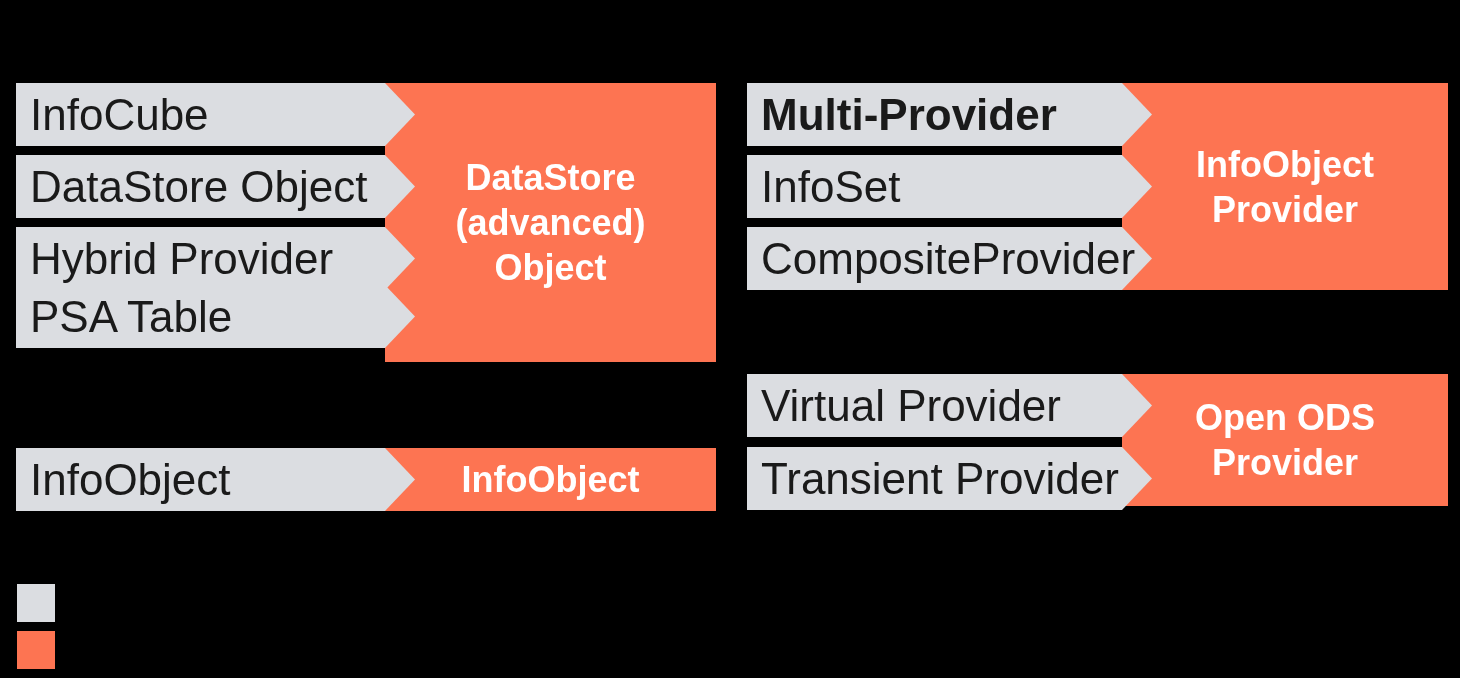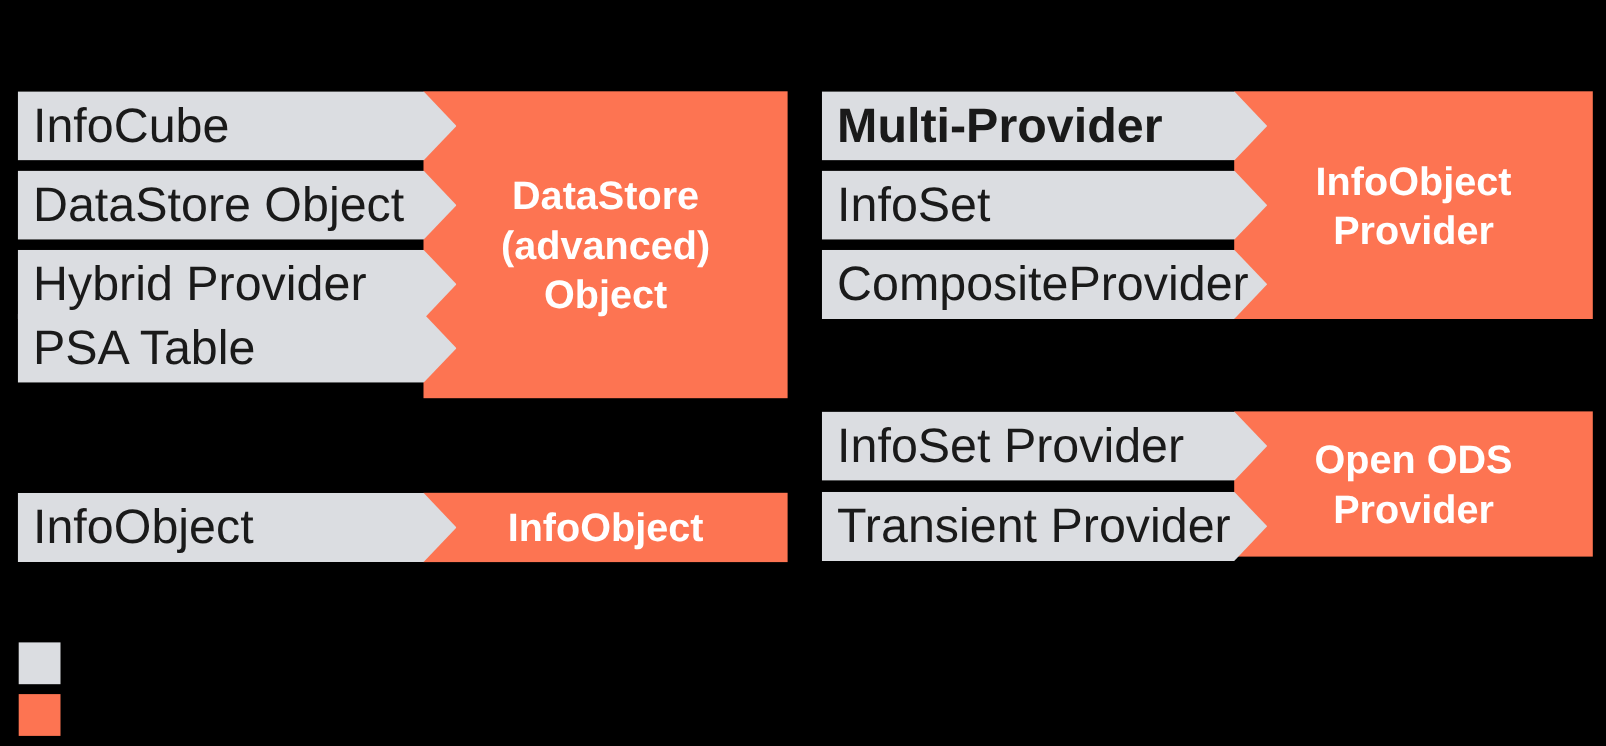--- a/index.html
+++ b/index.html
@@ -84,21 +84,21 @@
       <span>CompositeProvider</span>
     </div>
   </section>
 
   <section>
     <div class="target" style="left:1122px;top:374px;width:326px;height:132px;">
       <span class="tline">Open ODS</span>
       <span class="tline">Provider</span>
     </div>
     <div class="arrow colR" style="top:374px;">
-      <span>InfoSet Provider</span>
+      <span>Virtual Provider</span>
     </div>
     <div class="arrow colR" style="top:447px;">
       <span>Transient Provider</span>
     </div>
   </section>
 
   <div>
     <div class="swatch src" style="top:584px;"></div>
     <div class="swatch tgt" style="top:631px;"></div>
   </div>

